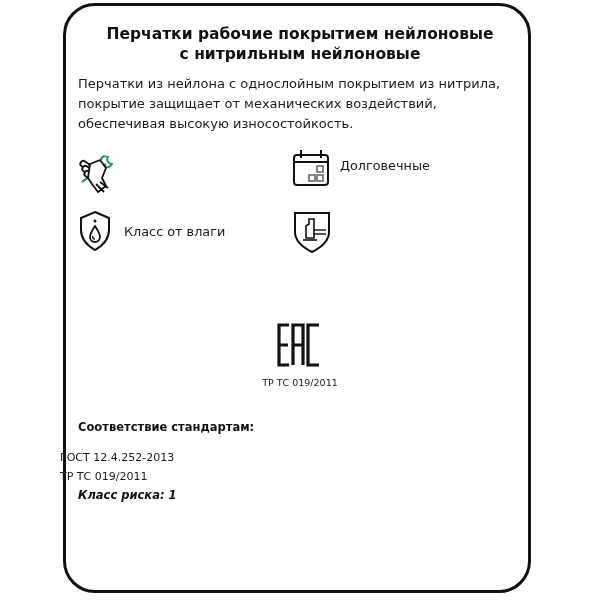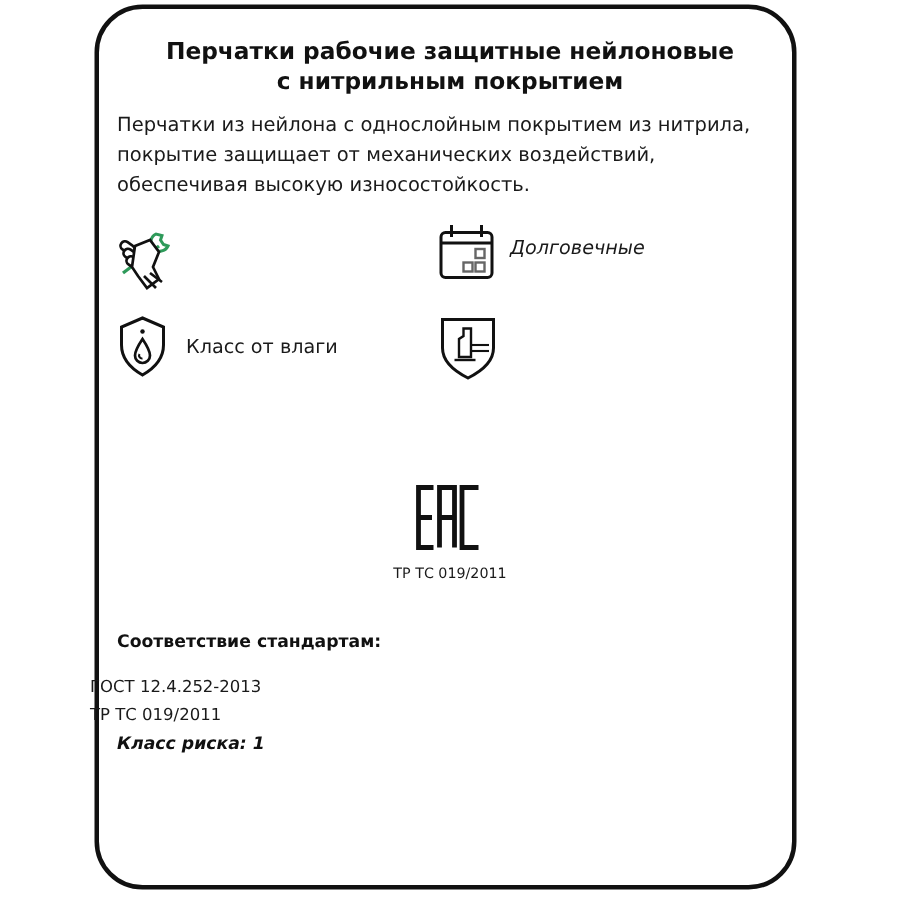--- a/index.html
+++ b/index.html
@@ -20,22 +20,22 @@
   .std-title { position: absolute; left: 78px; top: 420px; font-weight: bold; font-size: 11.5px; color:#111; }
   .std-line { position: absolute; left: 60px; font-size: 11px; color: #1a1a1a; margin-top: 15px; }
   .risk { position: absolute; left: 78px; top: 488px; font-weight: bold; font-size: 11.5px; color:#111;font-style:italic; }
 </style>
 </head>
 <body>
 
 <div class="frame"></div>
 
 <div class="title">
-  <div>Перчатки рабочие защитные нейлоновые</div>
-  <div>с нитрильным покрытием</div>
+  <div>Перчатки рабочие покрытием нейлоновые</div>
+  <div>с нитрильным нейлоновые</div>
 </div>
 
 <div class="desc">Перчатки из нейлона с однослойным покрытием из нитрила, покрытие защищает от механических воздействий, обеспечивая высокую износостойкость.</div>
 
 <div class="feature" style="left:76px; top:152px;">
   <svg width="40" height="44" viewBox="0 0 40 44">
     <path d="M6 30 L30 12" stroke="#2e9a5a" stroke-width="2.2" fill="none"></path>
     <path d="M28 4 a6 6 0 1 0 8 8 l-3 -1 -2 -3 1 -3z" stroke="#2e9a5a" stroke-width="2" fill="none"></path>
     <g stroke="#111" stroke-width="1.8" fill="#fff">
       <rect x="4" y="10" width="10" height="6" rx="3" transform="rotate(35 9 13)"></rect>
@@ -50,21 +50,21 @@
 <div class="feature" style="left:292px; top:148px;">
   <svg width="40" height="40" viewBox="0 0 40 40">
     <rect x="2" y="7" width="34" height="30" rx="3" fill="none" stroke="#111" stroke-width="2"></rect>
     <line x1="2" y1="14" x2="36" y2="14" stroke="#111" stroke-width="2"></line>
     <line x1="9" y1="2" x2="9" y2="10" stroke="#111" stroke-width="2"></line>
     <line x1="29" y1="2" x2="29" y2="10" stroke="#111" stroke-width="2"></line>
     <rect x="25" y="18" width="6" height="6" fill="none" stroke="#666" stroke-width="1.6"></rect>
     <rect x="17" y="27" width="6" height="6" fill="none" stroke="#666" stroke-width="1.6"></rect>
     <rect x="25" y="27" width="6" height="6" fill="none" stroke="#666" stroke-width="1.6"></rect>
   </svg>
-  <span class="label" style="margin-top:-6px;font-style:italic;">Долговечные</span>
+  <span class="label" style="margin-top:-6px;">Долговечные</span>
 </div>
 
 <div class="feature" style="left:78px; top:210px;">
   <svg width="34" height="42" viewBox="0 0 34 42">
     <path d="M17 2 L31 8 V20 C31 30 24 36 17 40 C10 36 3 30 3 20 V8 Z" fill="none" stroke="#111" stroke-width="2"></path>
     <circle cx="17" cy="11" r="1.5" fill="#111"></circle>
     <path d="M17 16 C13 22 12 25 12 27 a5 5 0 0 0 10 0 c0-2 -1-5 -5-11z" fill="none" stroke="#111" stroke-width="1.8"></path>
     <path d="M15 26 a2 2 0 0 0 2 3" fill="none" stroke="#111" stroke-width="1.4"></path>
   </svg>
   <span class="label" style="margin-left:12px;">Класс от влаги</span>

